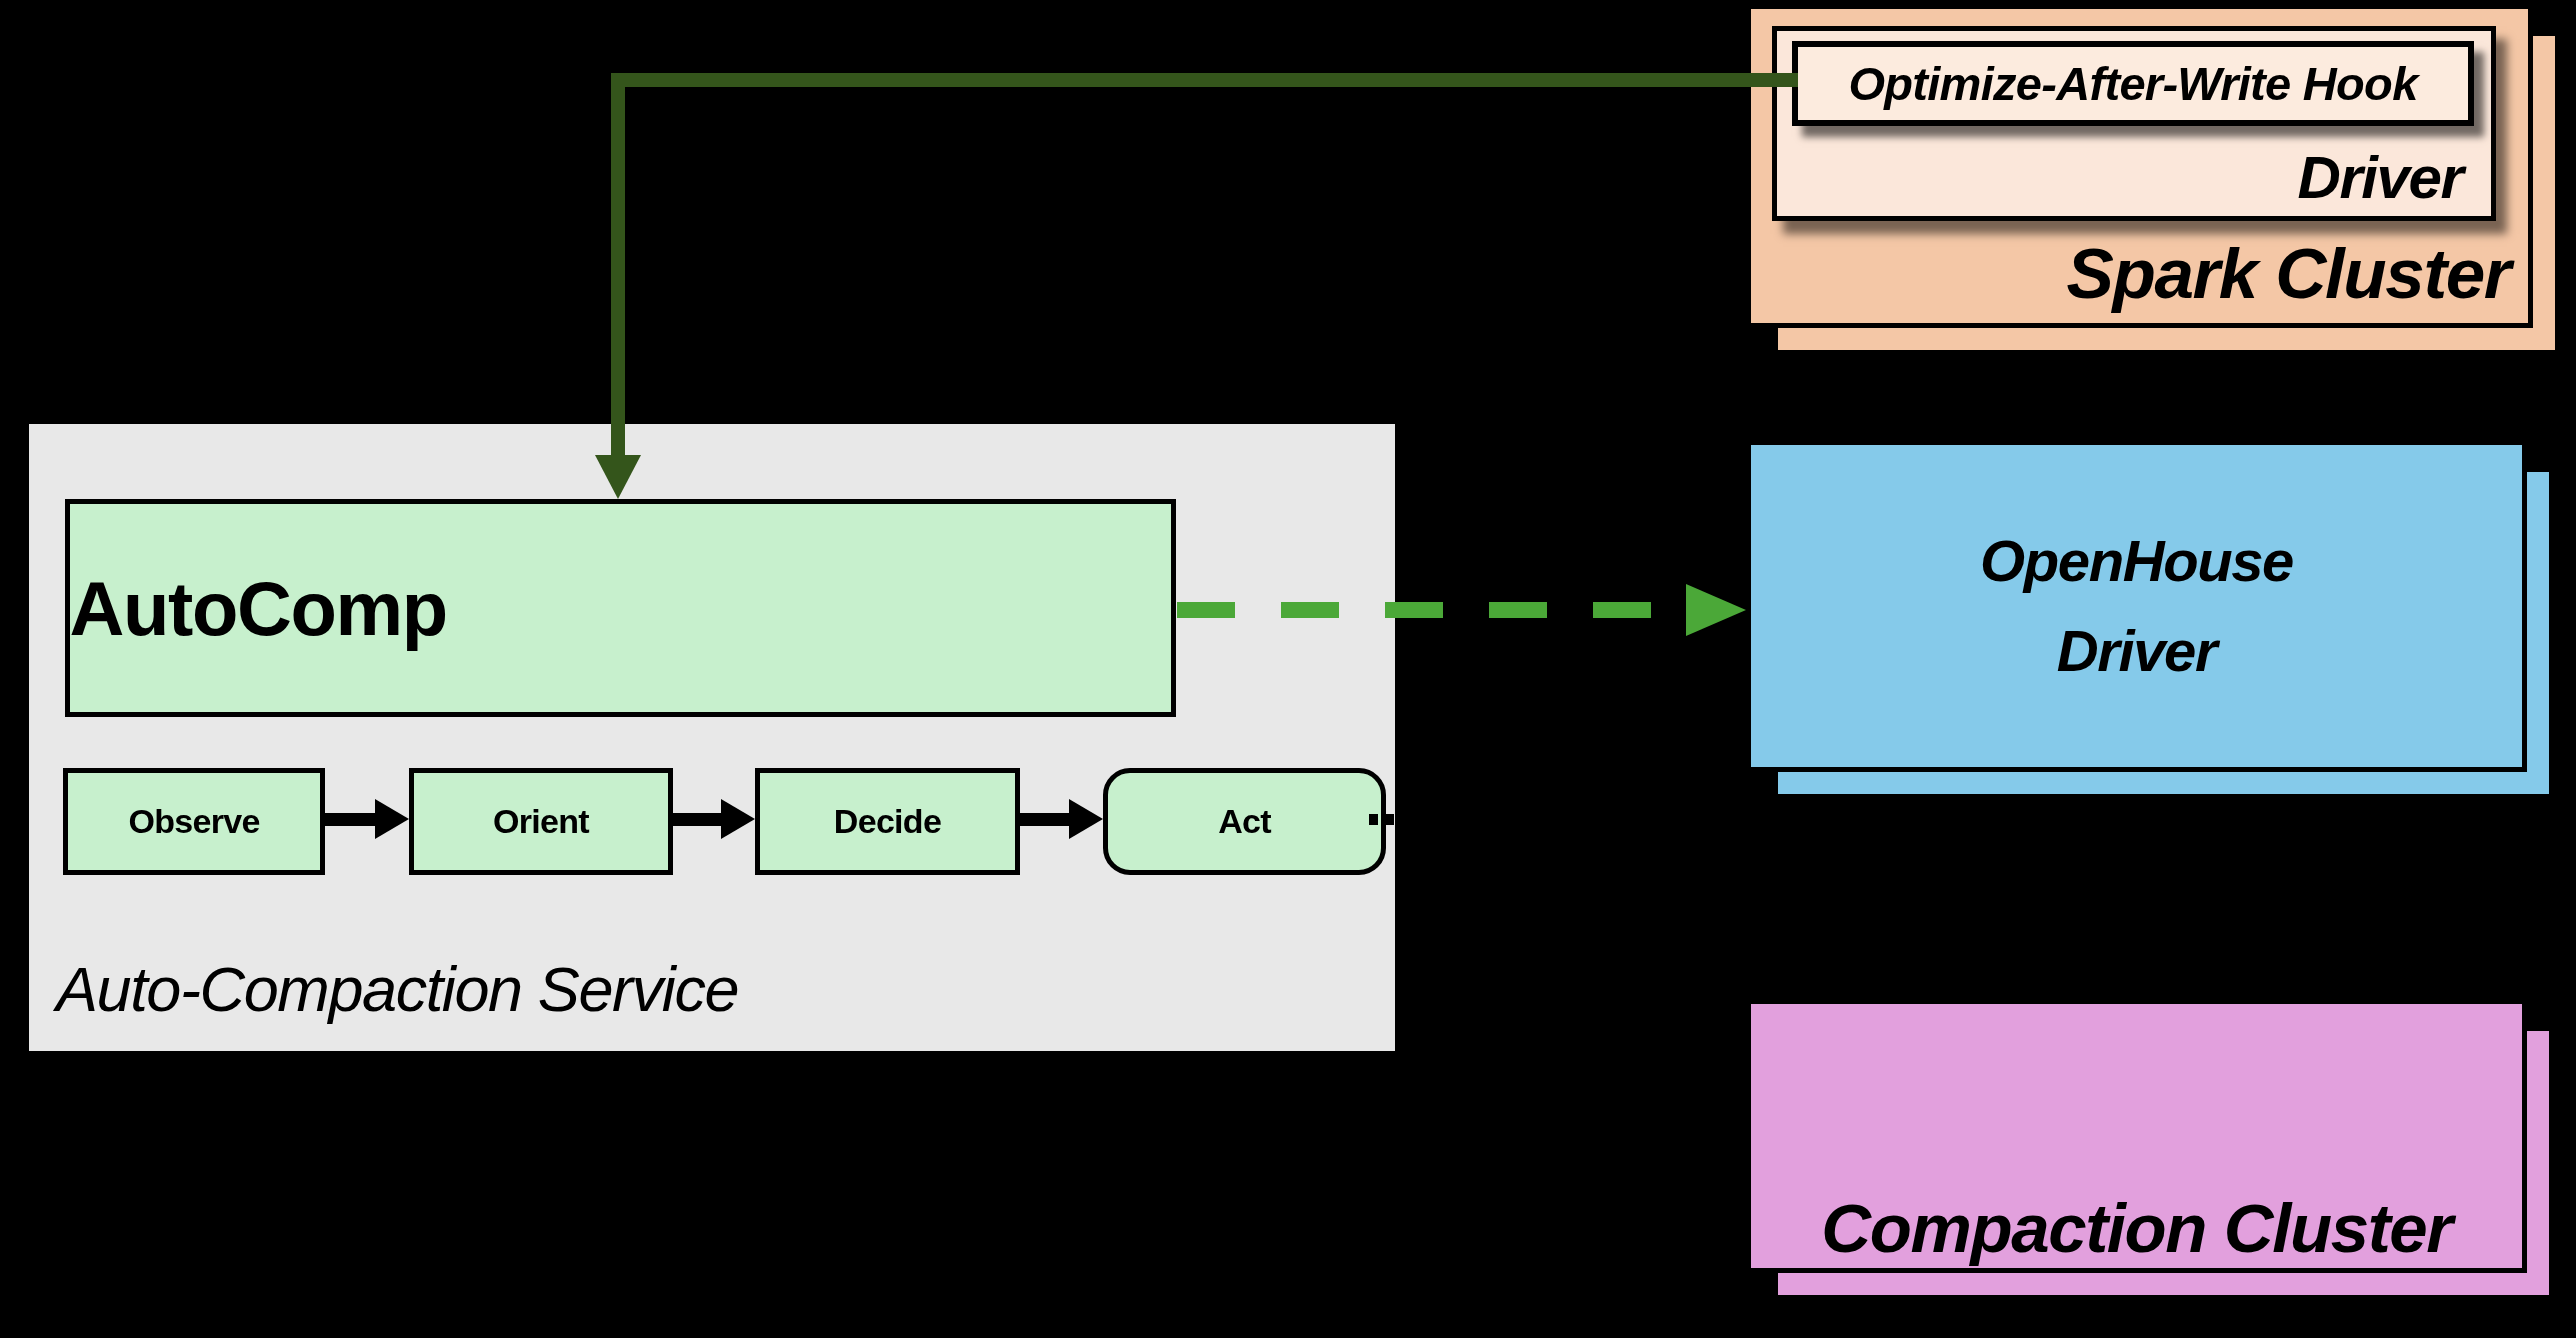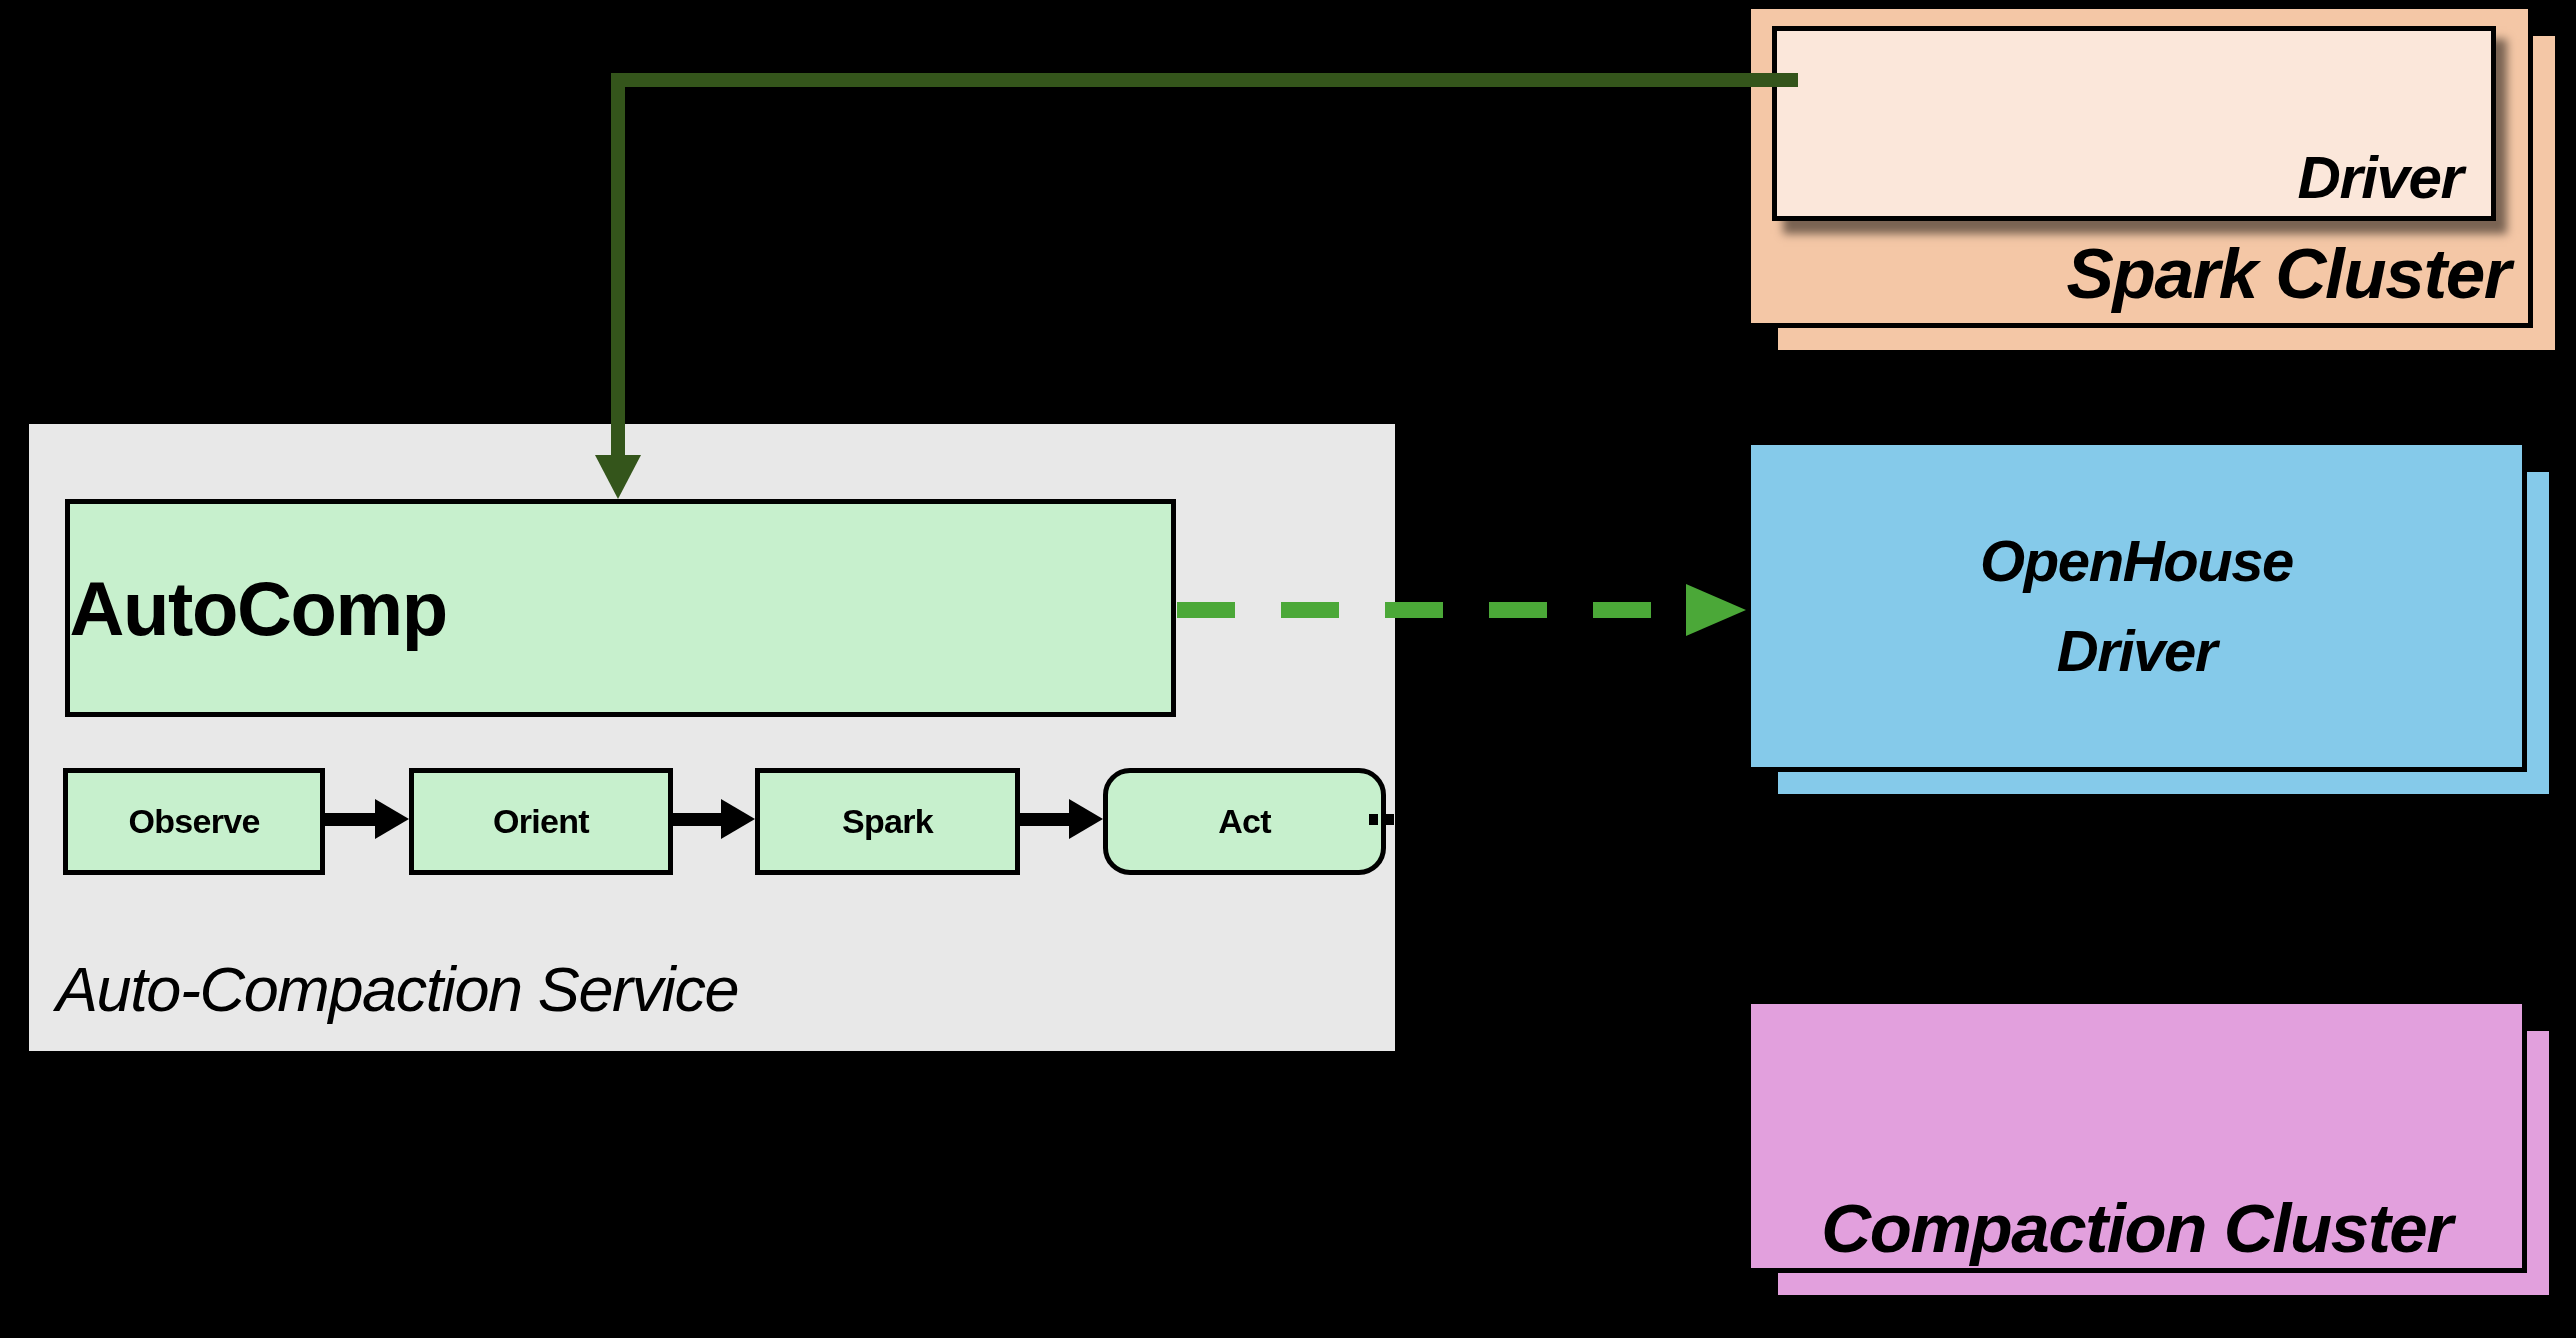--- a/index.html
+++ b/index.html
@@ -77,21 +77,21 @@
     </div>
   </div>
 
   <div class="abs step-box" style="left:63px;width:262px;">
     <span class="lbl">Observe</span>
   </div>
   <div class="abs step-box" style="left:409px;width:264px;">
     <span class="lbl">Orient</span>
   </div>
   <div class="abs step-box" style="left:755px;width:265px;">
-    <span class="lbl">Spark</span>
+    <span class="lbl">Decide</span>
   </div>
   <div class="abs step-box" style="left:1103px;width:283px;border-radius:27px;">
     <span class="lbl">Act</span>
   </div>
 
   <div class="abs flow-shaft" style="left:325px;width:53px;"></div>
   <div class="abs flow-head" style="left:375px;"></div>
   <div class="abs flow-shaft" style="left:672px;width:51px;"></div>
   <div class="abs flow-head" style="left:721px;"></div>
   <div class="abs flow-shaft" style="left:1020px;width:51px;"></div>
@@ -102,20 +102,23 @@
 
   <span class="abs service-title">Auto-Compaction Service</span>
 
   <div class="abs card spark-back"></div>
   <div class="abs card spark-front">
     <span class="spark-title">Spark Cluster</span>
   </div>
   <div class="abs driver-box">
     <span class="driver-title">Driver</span>
   </div>
+  <div class="abs hook-box">
+    <span class="lbl">Optimize-After-Write Hook</span>
+  </div>
 
   <div class="abs card oh-back"></div>
   <div class="abs card oh-front">
     <span class="lbl">OpenHouse</span>
     <span class="lbl">Driver</span>
   </div>
 
   <div class="abs card cc-back"></div>
   <div class="abs card cc-front">
     <span class="lbl">Compaction Cluster</span>

